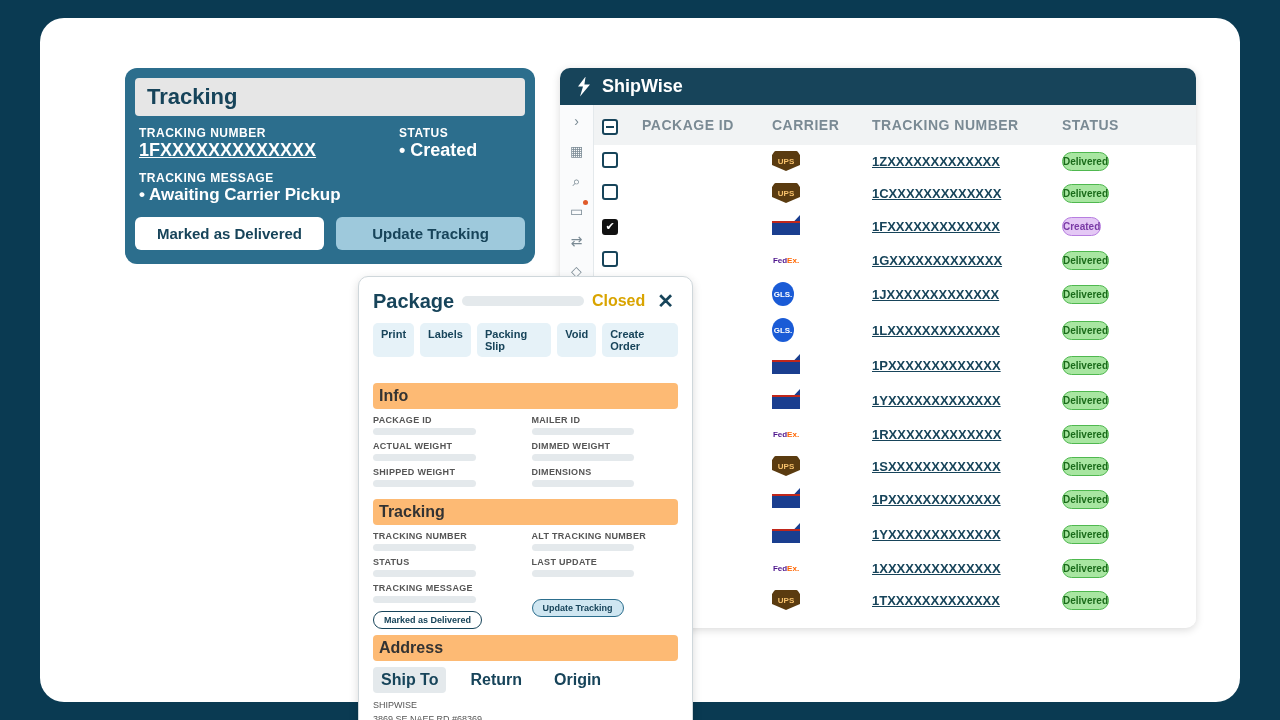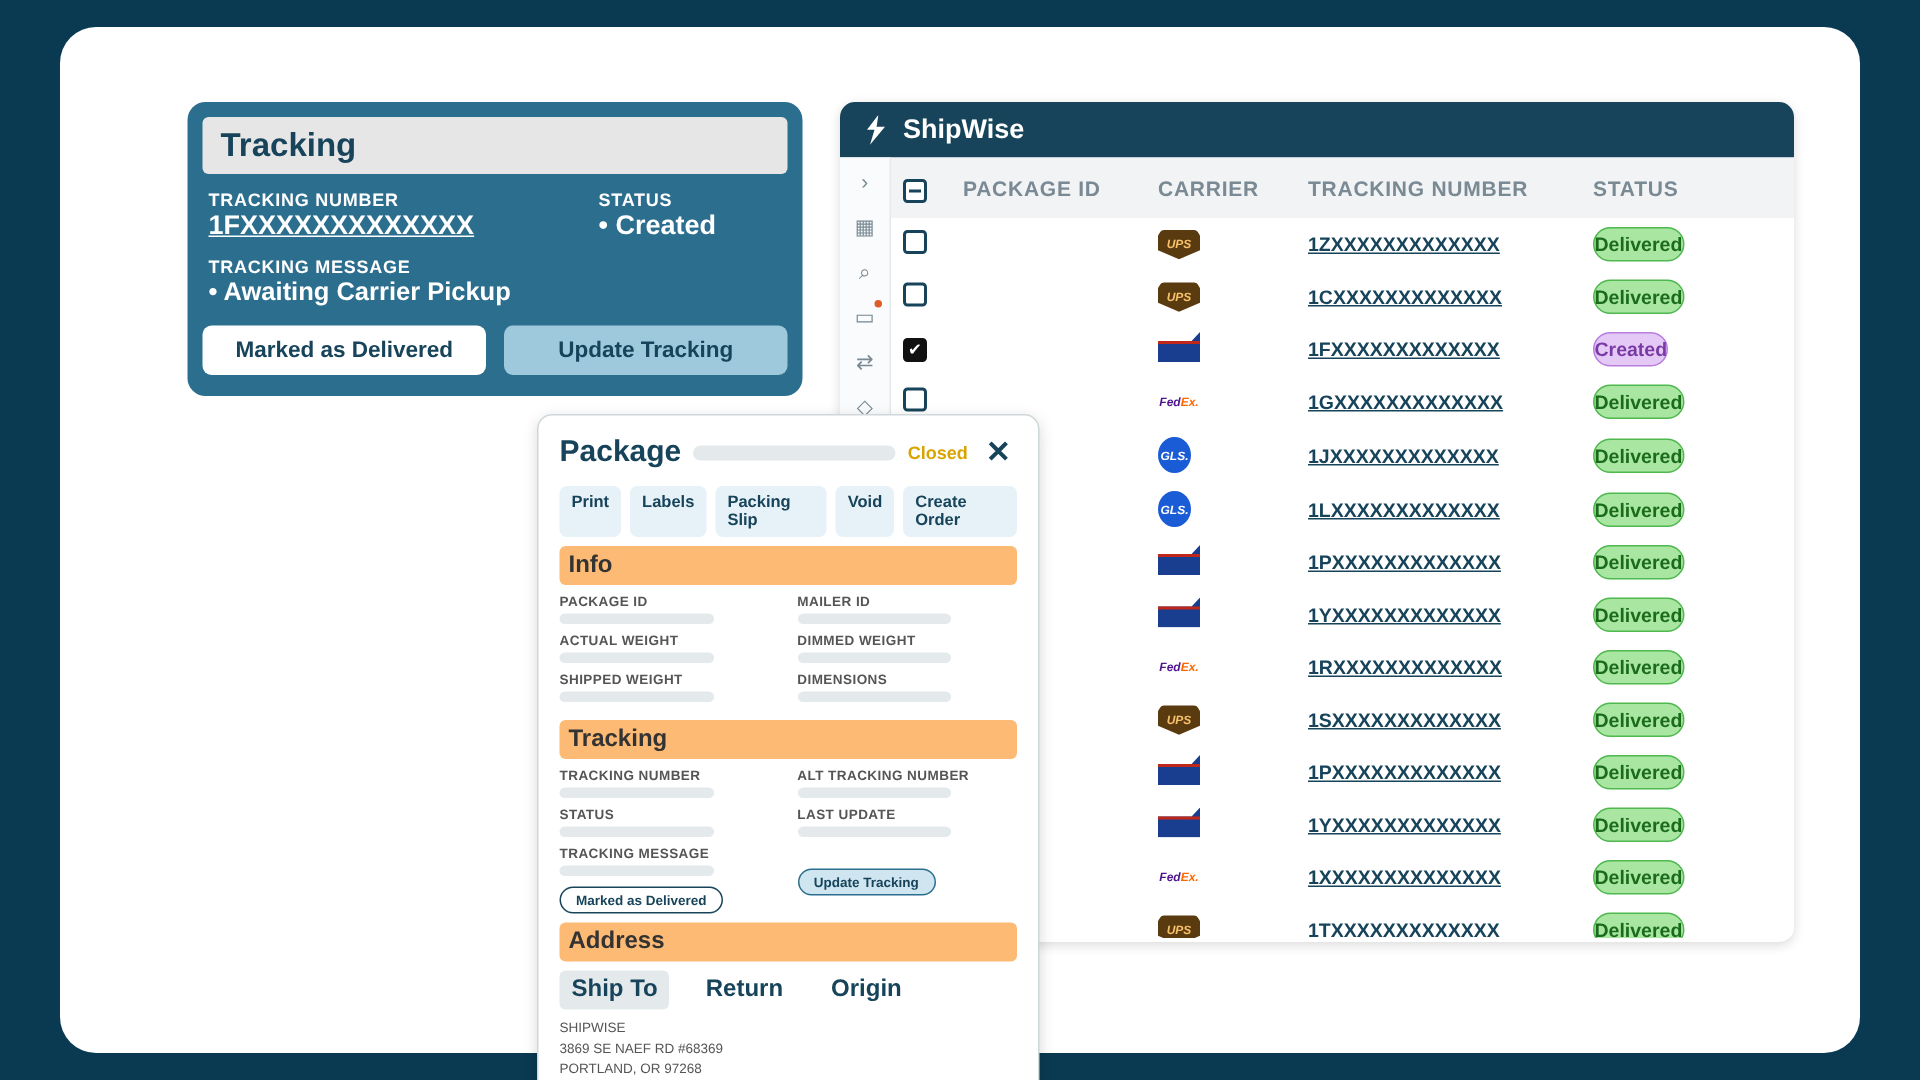--- a/index.html
+++ b/index.html
@@ -65,23 +65,23 @@
     background: #fff;
     border: 1px solid #cfd7db;
     border-radius: 10px;
     box-shadow: 0 3px 10px rgba(0,0,0,.15);
     padding: 12px 14px 14px 14px;
     z-index: 50;
   }
   .pkg-head { display: flex; align-items: center; gap: 8px; margin-bottom: 10px;}
   .pkg-head .title { font-size: 20px; font-weight: 800; color: #17445a; }
   .pkg-head .skel { flex:1; height:10px; background:#e4e9ec; border-radius:5px; }
-  .pkg-head .closed { color:#d9a400; font-weight:700; font-size:12px; }
+  .pkg-head .closed { color:#d9a400; font-weight:700; font-size:16px; }
   .pkg-head .x { font-size:20px; font-weight:900; color:#17445a; cursor:pointer; padding:0 4px;}
-  .pkg-actions { display:flex; gap:6px; margin-bottom:6px; }
+  .pkg-actions { display:flex; gap:6px; margin-bottom:26px; }
   .pkg-actions .act {
     background:#e6f2f8; color:#17445a;
     font-size:11px; font-weight:700;
     padding:5px 8px; border-radius:5px; cursor:pointer;
   }
   .pkg-section-bar {
     background:#fdba74; border-radius:4px;
     font-size:16px; font-weight:700; color:#333;
     padding:4px 6px; margin:6px 0 6px 0;
   }
@@ -146,26 +146,26 @@
   }
   .cb {
     width:16px; height:16px; border:2px solid #17445a; border-radius:3px;
     display:inline-flex; align-items:center; justify-content:center; background:#fff; cursor:pointer;
   }
   .cb.checked { background:#111; border-color:#111; color:#fff; }
   .cb.checked::after{ content:"✔"; font-size:11px; line-height:1;}
   .cb.indeterminate::after{ content:""; width:8px; height:2px; background:#17445a;}
   .sk-line { height:9px; background:#e4e9ec; border-radius:5px; width:80%;}
   .track-link { color:#17445a; font-weight:700; text-decoration:underline; cursor:pointer;}
-  .badge { display:inline-block; padding:3px 0; border-radius:12px; font-size:13px; font-weight:700;}
+  .badge { display:inline-block; padding:3px 0; border-radius:12px; font-size:10px; font-weight:700;}
   .badge.delivered { background:#a8e6a1; color:#1a6b1a; border:1px solid #4fb84f;}
   .badge.created   { background:#e4c8f5; color:#7a3aa6; border:1px solid #b77ee0;}
 
   
-  .car { width:28px; height:20px; border-radius:4px; display:inline-flex; align-items:center; justify-content:center; font-size:8px; font-weight:900;font-style:italic;}
+  .car { width:28px; height:20px; border-radius:4px; display:inline-flex; align-items:center; justify-content:center; font-size:8px; font-weight:900;}
   .car.ups   { background:#5a3b10; color:#f7c16b; clip-path: polygon(10% 0,90% 0,100% 20%,100% 70%,50% 100%,0 70%,0 20%);}
   .car.usps  { background:#fff; position:relative; }
   .car.usps::before{content:""; position:absolute; inset:0; background:#1a3e8f; clip-path:polygon(0 30%,80% 30%,100% 0,100% 100%,0 100%);}
   .car.usps::after{content:""; position:absolute; left:0; right:0; top:30%; height:2px; background:#c0271b;}
   .car.fedex { background:#fff; }
   .car.fedex .f1{color:#4d148c;} .car.fedex .f2{color:#ff6600;}
   .car.gls   { background:#1a5bd6; color:#fff; border-radius:50%; width:22px; height:24px;}
 </style>
 </head>
 <body>

